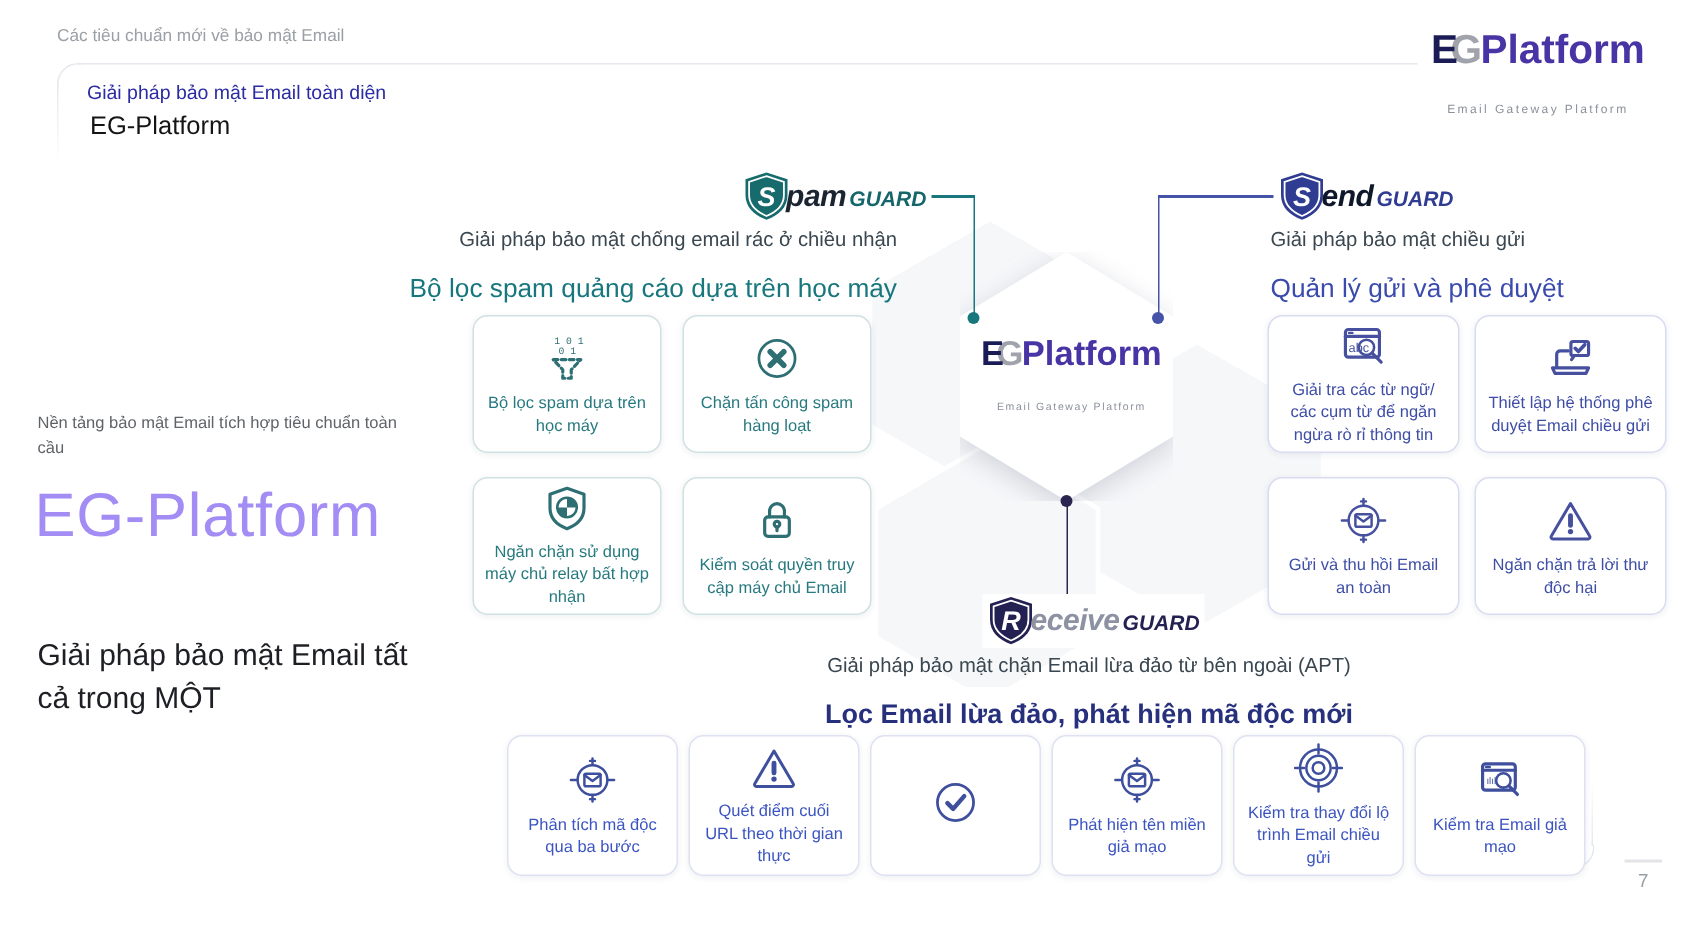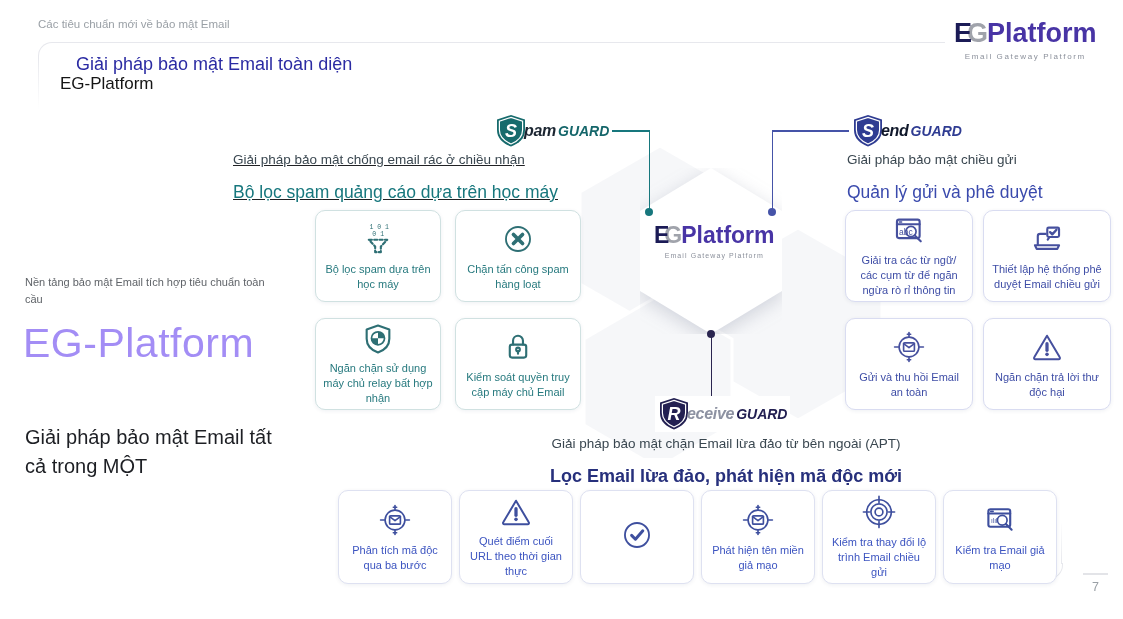--- a/index.html
+++ b/index.html
@@ -10,30 +10,30 @@
   
   .frame-top{left:52px;top:42px;width:893px;height:1px;background:#e7e8ed;}
   .frame-corner-tl{left:38px;top:42px;width:16px;height:16px;border-left:1px solid #e7e8ed;border-top:1px solid #e7e8ed;border-top-left-radius:14px;}
   .frame-left{left:38px;top:57px;width:1px;height:52px;background:linear-gradient(#e7e8ed,rgba(231,232,237,0));}
   .frame-corner-br{left:1047px;top:563px;width:15px;height:15px;border-right:1px solid #e7e8ed;border-bottom:1px solid #e7e8ed;border-bottom-right-radius:14px;}
   .frame-bottom{left:1004px;top:577px;width:44px;height:1px;background:linear-gradient(90deg,rgba(231,232,237,0),#e7e8ed);}
   .frame-right{left:1061px;top:521px;width:1px;height:43px;background:linear-gradient(rgba(231,232,237,0),#e7e8ed);}
 
   
   .eyebrow{left:38px;top:18px;font-size:11.5px;color:#9aa0a6;}
-  .hdr-sub{left:76px;top:54px;font-size:18px;color:#2b2ba3;}
+  .hdr-sub{left:58px;top:54px;font-size:13px;color:#2b2ba3;}
   .hdr-title{left:60px;top:74px;font-size:17px;color:#151515;font-weight:500;}
 
   
   .logo{display:flex;flex-direction:column;align-items:center;background:#fff;padding:2px 6px;}
   .logo-main{line-height:1;display:flex;align-items:baseline;font-weight:bold;}
   .logo-e{color:#1b1b56;position:relative;z-index:2;}
   .logo-g{color:#a0a3ab;margin-left:-5px;position:relative;z-index:1;}
   .logo-plat{color:#4834a5;margin-left:-1px;}
-  .logo-tag{color:#8b909b;letter-spacing:1.6px;margin-top:5px;}
+  .logo-tag{color:#8b909b;letter-spacing:1.6px;margin-top:21px;}
   .logo-top{left:948px;top:18px;}
   .logo-top .logo-main{font-size:27px;}
   .logo-top .logo-tag{font-size:8px;}
   .logo-hex{left:648px;top:222px;background:transparent;}
   .logo-hex .logo-main{font-size:23px;}
   .logo-hex .logo-tag{font-size:7px;letter-spacing:1.1px;}
 
   
   .lp-intro{left:25px;top:274px;width:252px;font-size:11px;line-height:1.55;color:#5f6368;background:#fff;}
   .lp-brand{left:23px;top:320px;font-size:41px;color:#a38df5;letter-spacing:.5px;background:#fff;}
@@ -42,21 +42,21 @@
   
   .hex-bg{left:540px;top:118px;}
 
   
   .hex-main{left:640px;top:168px;}
 
   
   .badge{display:flex;align-items:center;gap:3px;background:#fff;padding:1px 3px;}
   .badge svg{display:block;}
   .badge-text{font-weight:bold;font-style:italic;letter-spacing:-.3px;line-height:1;display:flex;align-items:baseline;}
-  .badge-rest{font-size:16px;margin-left:-6px;}
+  .badge-rest{font-size:20px;margin-left:-6px;}
   .badge-guard{font-size:14px;margin-left:2px;letter-spacing:0;}
   .badge-spam{left:492px;top:113px;}
   .badge-spam .badge-rest{color:#1b2531;}
   .badge-spam .badge-guard{color:#15666a;}
   .badge-send{left:849px;top:113px;}
   .badge-send .badge-rest{color:#0f172a;}
   .badge-send .badge-guard{color:#2f3c92;}
   .badge-receive{left:655px;top:396px;}
   .badge-receive .badge-rest{color:#8d92a2;}
   .badge-receive .badge-guard{color:#232052;}
@@ -69,21 +69,21 @@
   .l-send-v{left:771.5px;top:130px;width:1.5px;height:82px;background:#4553a8;}
   .l-recv-v{left:710.5px;top:334px;width:1.5px;height:64px;background:#2a2550;}
   .dot{width:8px;height:8px;border-radius:50%;}
   .d-spam{left:645px;top:208px;background:#17777d;}
   .d-send{left:768px;top:208px;background:#4553a8;}
   .d-recv{left:707px;top:330px;background:#2a2550;}
 
   
   .sec-head{font-size:13.5px;color:#3a4750;}
   .sec-sub{font-size:17.5px;font-weight:500;margin-top:15px;}
-  .spam-heads{left:233px;top:152px;width:365px;text-align:left;text-decoration:underline;}
+  .spam-heads{left:233px;top:152px;width:365px;text-align:right;}
   .spam-heads .sec-sub{color:#17777d;}
   .send-heads{left:847px;top:152px;width:280px;text-align:left;}
   .send-heads .sec-sub{color:#3a4aad;}
   .apt-heads{left:420px;top:436px;width:612px;text-align:center;}
   .apt-heads .sec-sub{font-size:18px;font-weight:600;color:#27307c;}
 
   
   .grid{display:grid;}
   .g-spam{left:315px;top:210px;grid-template-columns:126px 126px;grid-auto-rows:92px;gap:16px 14px;}
   .g-send{left:845px;top:210px;grid-template-columns:128px 128px;grid-auto-rows:92px;gap:16px 10px;}

